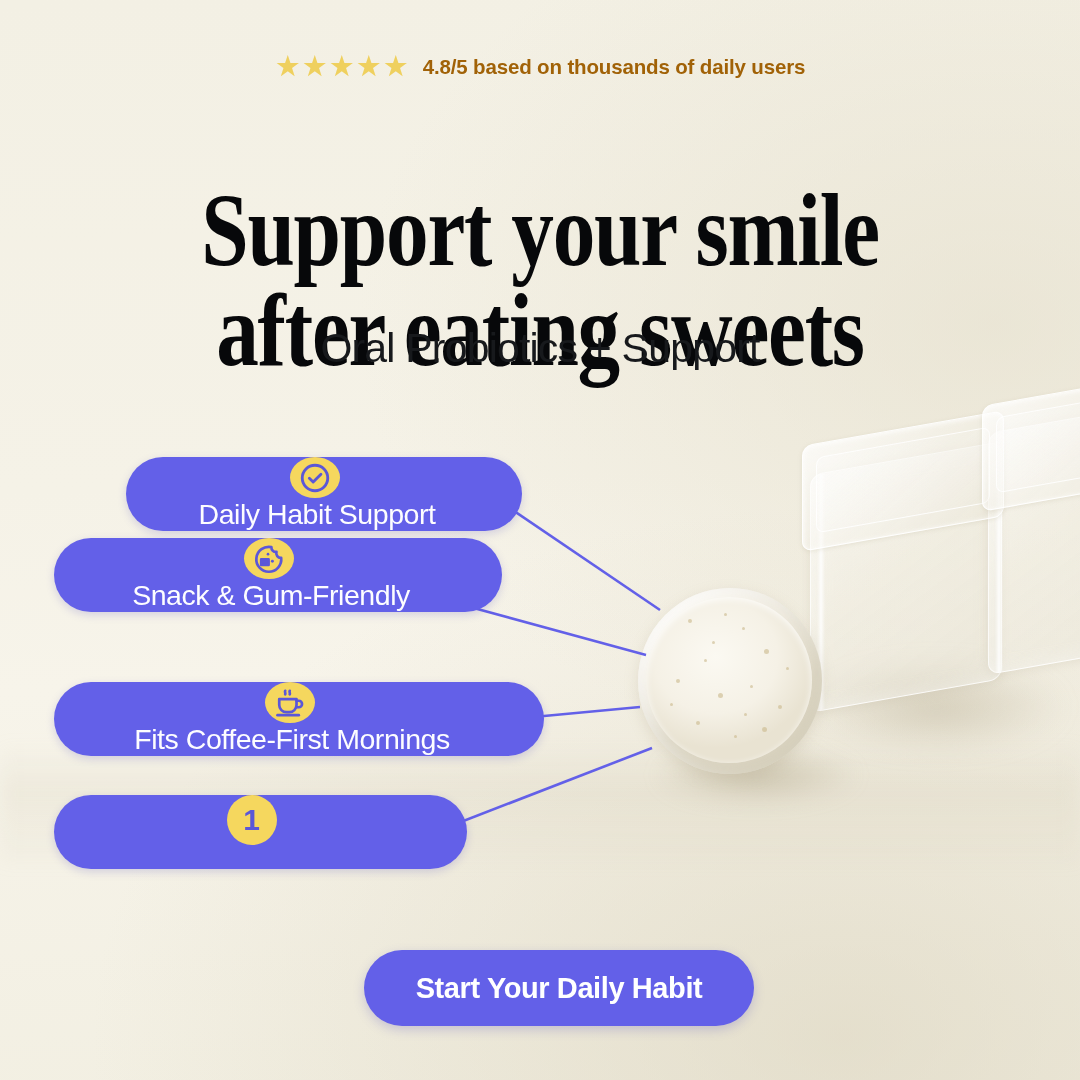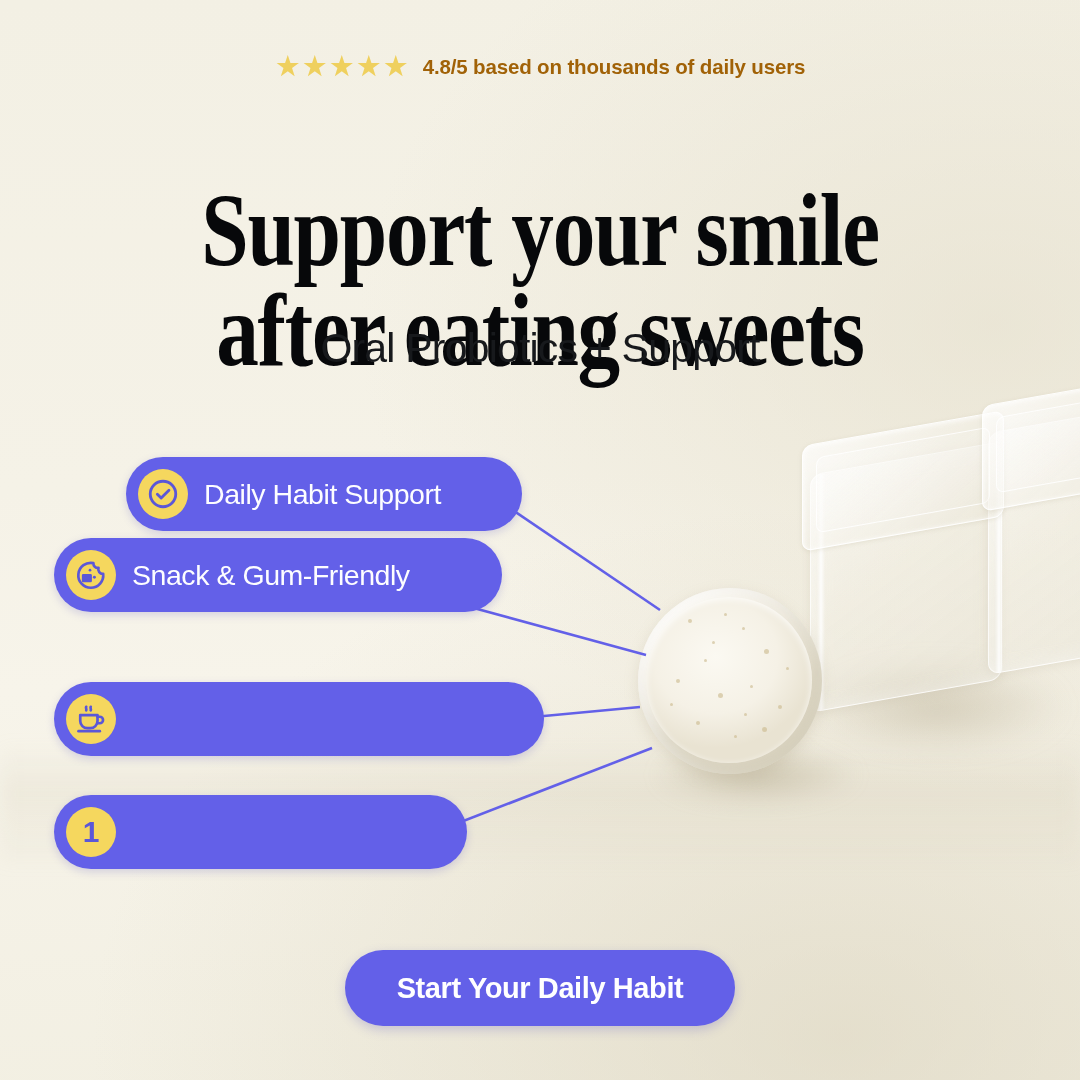--- a/index.html
+++ b/index.html
@@ -167,20 +167,21 @@
   
   .pill {
     position: absolute;
     display: flex;
     align-items: center;
     height: 74px;
     border-radius: 37px;
     background: #6360e8;
     box-shadow: 0 3px 9px rgba(90,86,190,.22);
     padding-right: 30px;
+    flex-direction: column;
   }
   .pill-icon {
     width: 50px; height: 50px;
     min-width: 50px;
     margin-left: 12px;
     border-radius: 50%;
     background: #f5d75e;
     display: flex;
     align-items: center;
     justify-content: center;
@@ -196,21 +197,21 @@
   .num-badge {
     color: #5b57d8;
     font-size: 30px;
     font-weight: 600;
     line-height: 1;
   }
 
   
   .cta {
     position: absolute;
-    left: 345px;
+    left: 364px;
     top: 950px;
     width: 390px;
     height: 76px;
     border-radius: 38px;
     background: #6360e8;
     display: flex;
     align-items: center;
     justify-content: center;
     box-shadow: 0 4px 11px rgba(90,86,190,.26);
     cursor: pointer;
@@ -317,20 +318,21 @@
   <div class="pill" style="left:54px;top:682px;width:460px">
     <div class="pill-icon">
       <svg width="34" height="34" viewBox="0 0 24 24" fill="none" stroke="#5b57d8" stroke-width="1.9" stroke-linecap="round" stroke-linejoin="round">
         <path d="M4.4 9.3h12.2v4.1a5.1 5.1 0 0 1-5.1 5.1H9.5a5.1 5.1 0 0 1-5.1-5.1z"></path>
         <path d="M16.6 10.4h1.6a2.3 2.3 0 0 1 0 4.6h-1.6"></path>
         <path d="M3.2 20.6h15"></path>
         <path d="M8.6 3.4c-.5 1 .5 1.5 0 2.5"></path>
         <path d="M11.8 3.4c-.5 1 .5 1.5 0 2.5"></path>
       </svg>
     </div>
+    <div class="pill-label">Fits Coffee-First Mornings</div>
   </div>
 
   <div class="pill" style="left:54px;top:795px;width:383px">
     <div class="pill-icon">
       <span class="num-badge">1</span>
     </div>
   </div>
 
   <button class="cta">
     <span class="cta-label">Start Your Daily Habit</span>

